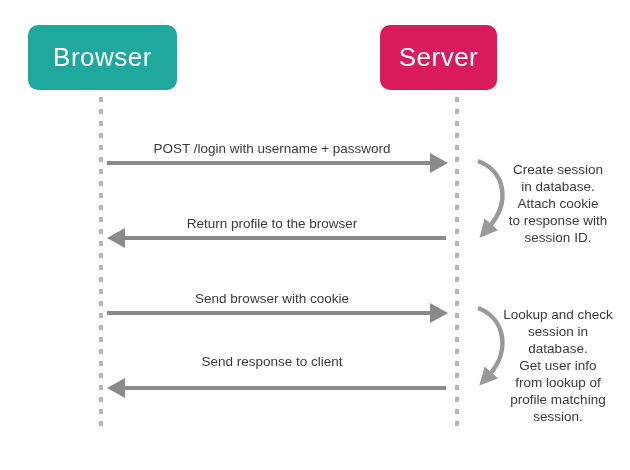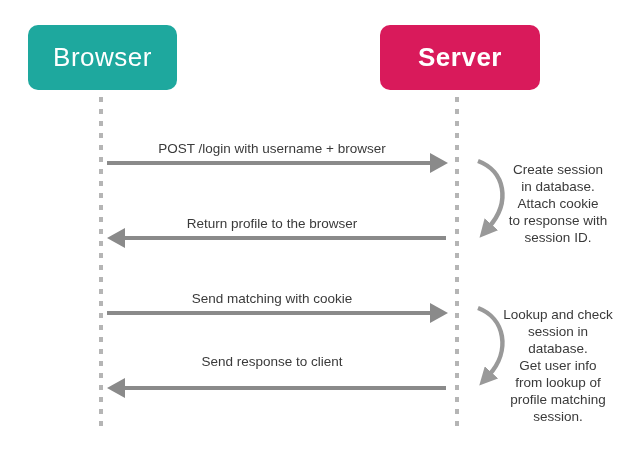--- a/index.html
+++ b/index.html
@@ -56,23 +56,22 @@
     justify-content: center;
     letter-spacing: 0.5px;
   }
   .actor.browser {
     left: 28px;
     width: 149px;
     background: var(--teal, #1ea89e);
   }
   .actor.server {
     left: 380px;
-    width: 160px;
+    width: 117px;
     background: var(--pink, #d91a5b);
-    font-weight: bold;
   }
   .msg-label {
     position: absolute;
     left: 272px;
     transform: translateX(-50%);
     white-space: nowrap;
     font-size: 13.5px;
     color: var(--text, #3a3a3a);
   }
   .note {
@@ -114,23 +113,23 @@
     <line class="msg-line" x1="124" y1="388" x2="446" y2="388"></line>
     <polygon class="msg-head" points="125,378 107,388 125,398"></polygon>
 
     <path class="curve" d="M 478 161 C 505 171, 511 202, 489 227" marker-end="url(#curveHead)"></path>
     <path class="curve" d="M 478 308 C 505 318, 511 351, 489 375" marker-end="url(#curveHead)"></path>
   </svg>
 
   <div class="actor browser">Browser</div>
   <div class="actor server">Server</div>
 
-  <div class="msg-label" style="top:141px">POST /login with username + browser</div>
+  <div class="msg-label" style="top:141px">POST /login with username + password</div>
   <div class="msg-label" style="top:216px">Return profile to the browser</div>
-  <div class="msg-label" style="top:291px">Send matching with cookie</div>
+  <div class="msg-label" style="top:291px">Send browser with cookie</div>
   <div class="msg-label" style="top:354px">Send response to client</div>
 
   <div class="note" style="top:161px">Create session
 in database.
 Attach cookie
 to response with
 session ID.</div>
   <div class="note" style="top:306px">Lookup and check
 session in
 database.

